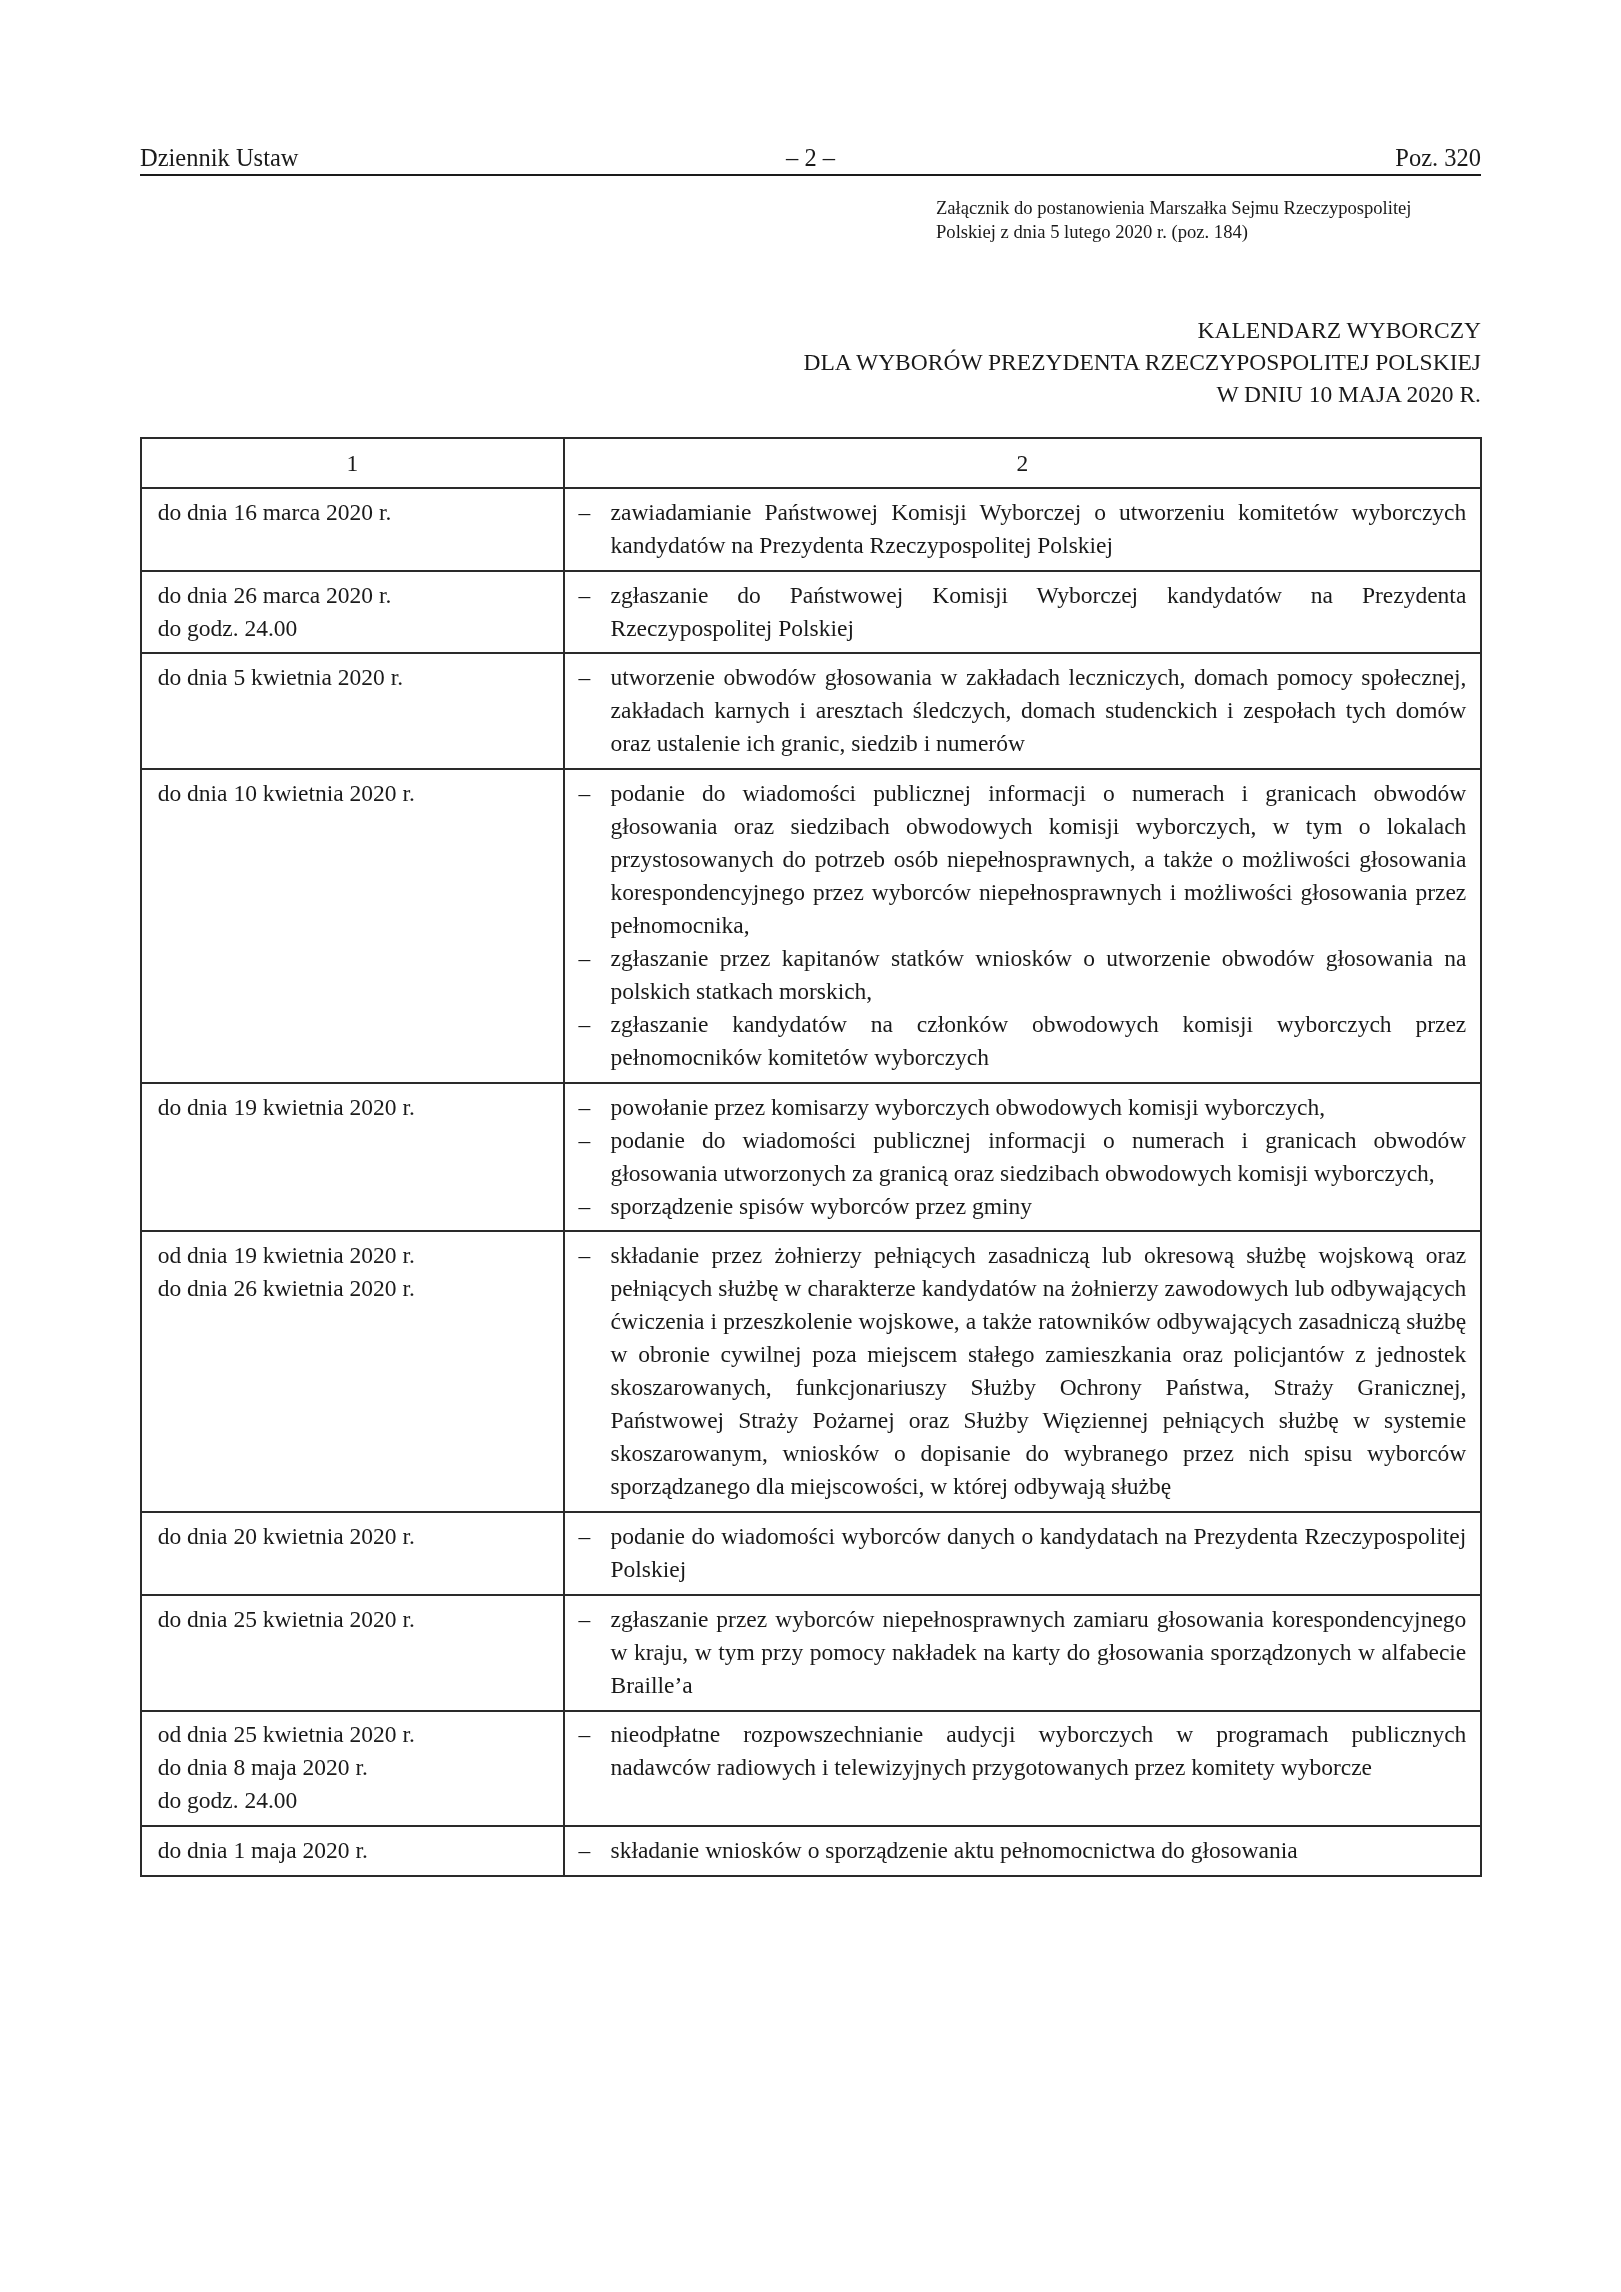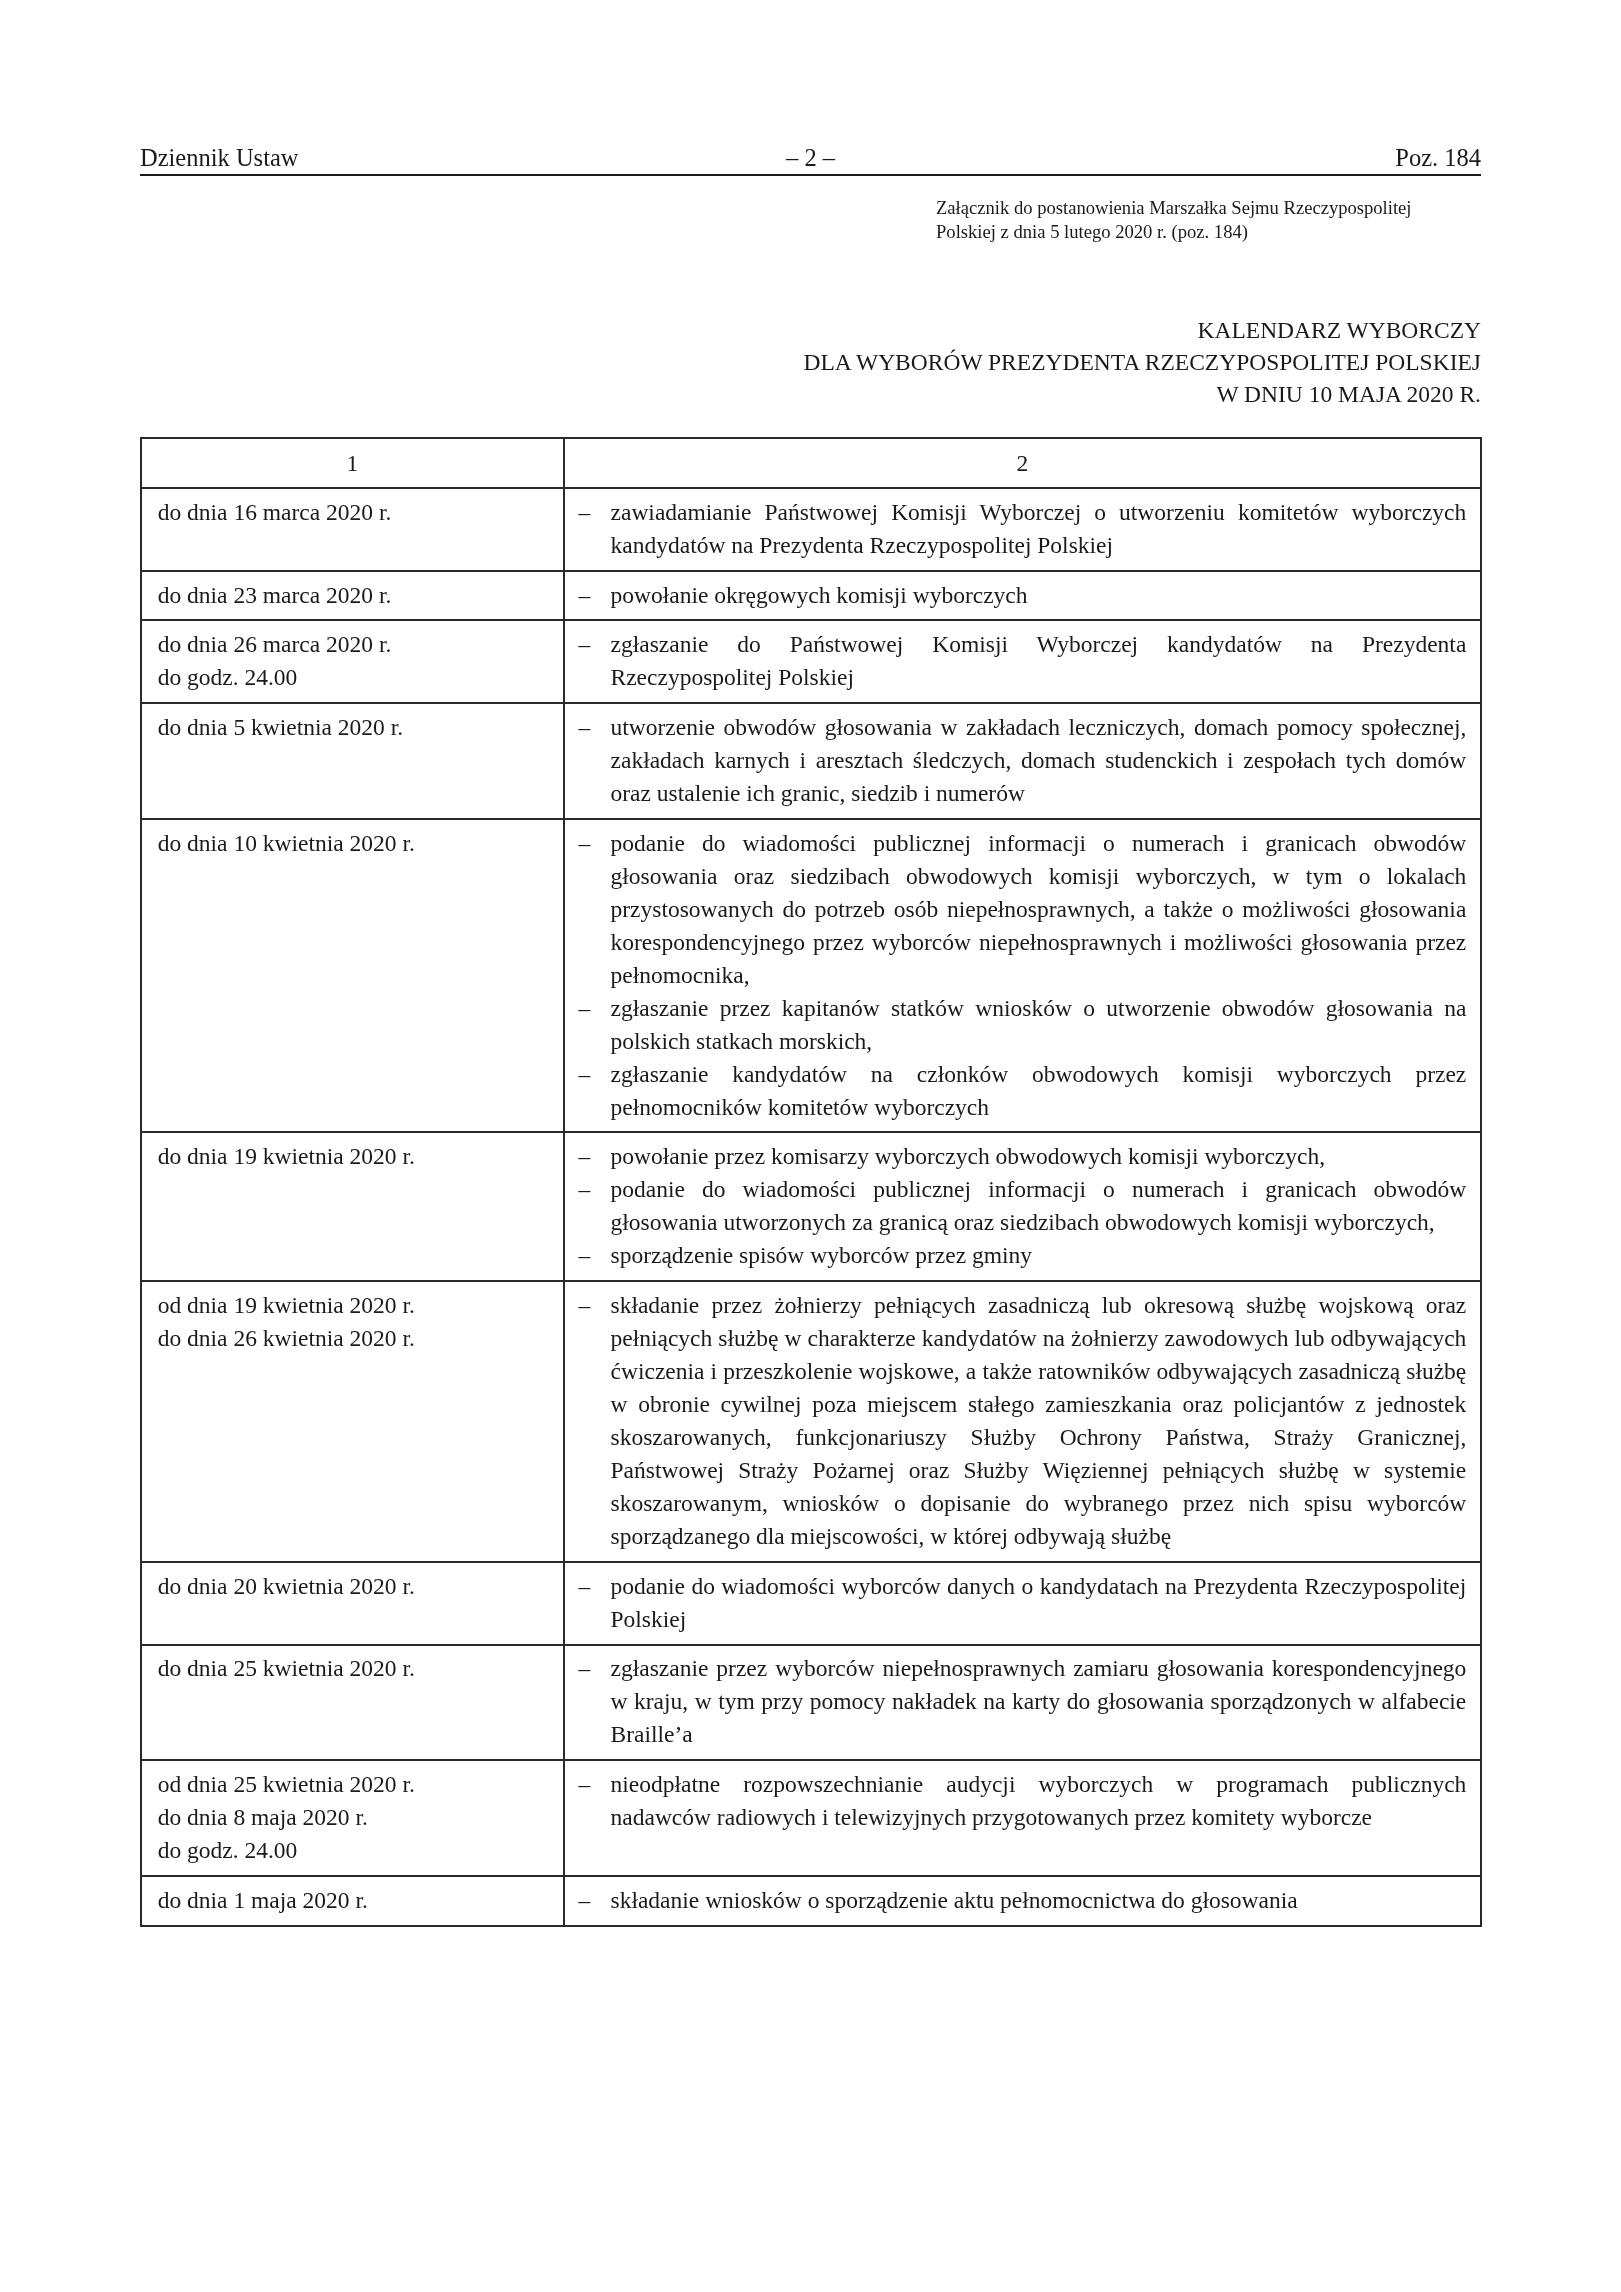--- a/index.html
+++ b/index.html
@@ -55,21 +55,21 @@
     position: relative; padding-left: 32px; text-align: justify;
   }
   .acts li .dash { position: absolute; left: 0; top: 0; }
 </style>
 </head>
 <body>
 
 <div class="running-header">
   <span class="left">Dziennik Ustaw</span>
   <span class="center">– 2 –</span>
-  <span class="right">Poz. 184</span>
+  <span class="right">Poz. 320</span>
 </div>
 
 <div class="annex">
   <div>Załącznik do postanowienia Marszałka Sejmu Rzeczypospolitej</div>
   <div>Polskiej z dnia 5 lutego 2020 r. (poz. 184)</div>
 </div>
 
 <div class="title">
   <div>KALENDARZ WYBORCZY</div>
   <div>DLA WYBORÓW PREZYDENTA RZECZYPOSPOLITEJ POLSKIEJ</div>
@@ -96,32 +96,20 @@
         </td>
         <td class="acts-cell">
           <ul class="acts">
             <li><span class="dash">–</span><span>zawiadamianie Państwowej Komisji Wyborczej o utworzeniu komitetów wyborczych kandydatów na Prezydenta Rzeczypospolitej Polskiej</span></li>
           </ul>
         </td>
       </tr>
       <tr>
         <td class="term-cell">
           <div class="term-lines">
-            <span class="term-line">do dnia 23 marca 2020 r.</span>
-          </div>
-        </td>
-        <td class="acts-cell">
-          <ul class="acts">
-            <li><span class="dash">–</span><span>powołanie okręgowych komisji wyborczych</span></li>
-          </ul>
-        </td>
-      </tr>
-      <tr>
-        <td class="term-cell">
-          <div class="term-lines">
             <span class="term-line">do dnia 26 marca 2020 r.</span>
             <span class="term-line">do godz. 24.00</span>
           </div>
         </td>
         <td class="acts-cell">
           <ul class="acts">
             <li><span class="dash">–</span><span>zgłaszanie do Państwowej Komisji Wyborczej kandydatów na Prezydenta Rzeczypospolitej Polskiej</span></li>
           </ul>
         </td>
       </tr>

